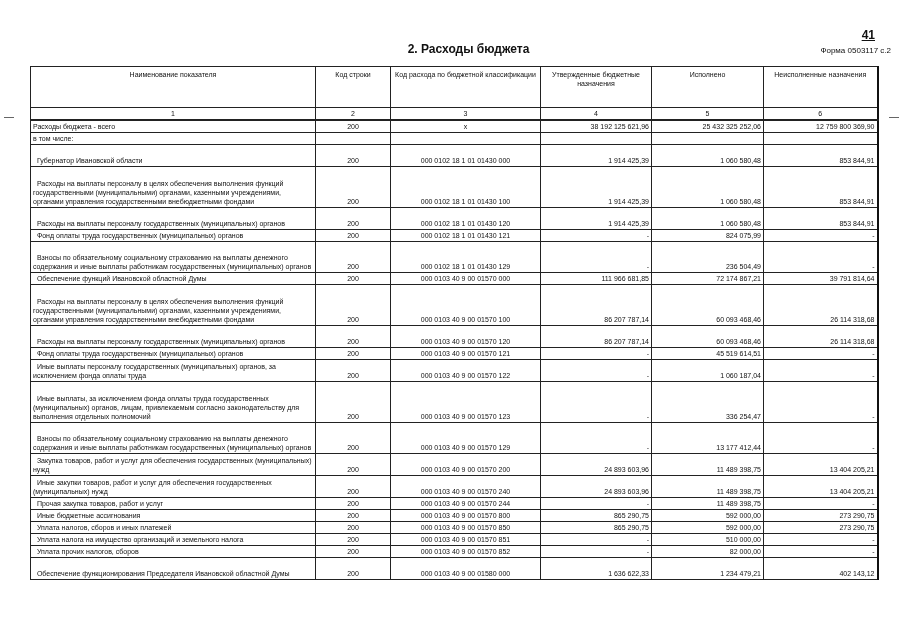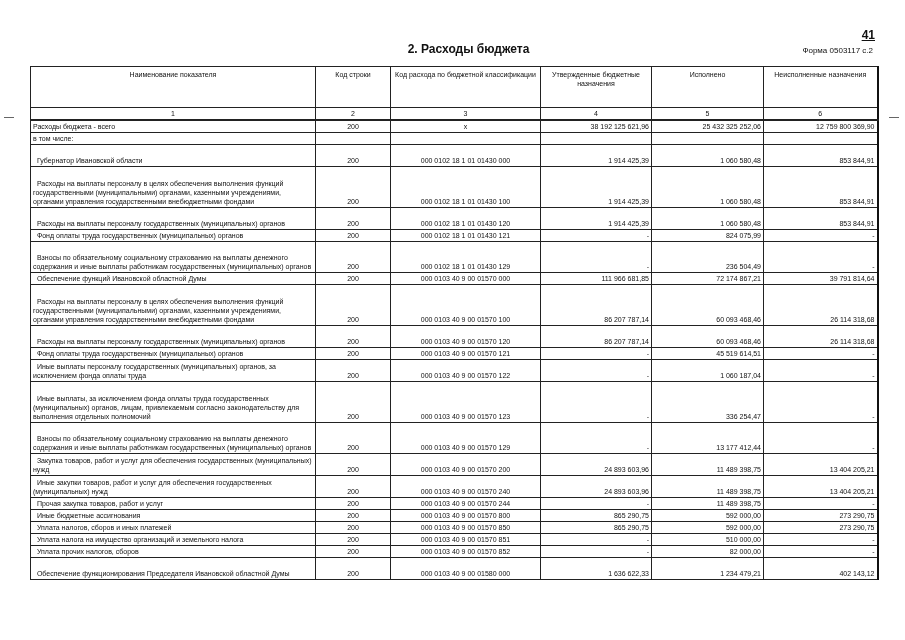--- a/index.html
+++ b/index.html
@@ -1,19 +1,19 @@
 <!DOCTYPE html>
 <html><head>
 <meta charset="utf-8">
 <style>
   html, body { margin:0; padding:0; background:#ffffff; }
   body { width:905px; height:640px; position:relative; overflow:hidden; font-family:"Liberation Sans", sans-serif; color:#111; }
   .page-num { position:absolute; top:28px; right:30px; font-size:12px; font-weight:bold;text-decoration:underline; }
   .title { position:absolute; top:42px; left:0; width:905px; text-align:center; font-size:12px; font-weight:bold;margin-left:16px; }
-  .form-label { position:absolute; top:46px; right:32px; font-size:8px;margin-left:7px; }
+  .form-label { position:absolute; top:46px; right:14px; font-size:8px;margin-left:7px; }
   .margin-mark { position:absolute; top:117px; width:10px; height:1px; background:#666; }
   table.budget { position:absolute; top:66px; left:30px; border-collapse:collapse; table-layout:fixed; width:847px; font-size:7px; line-height:9px; }
   table.budget td, table.budget th { border:1px solid #222; padding:1px 2px; vertical-align:bottom; overflow:hidden; }
   table.budget th { font-weight:normal; vertical-align:top; text-align:center; height:36px; padding-top:3px; }
   table.budget tr.idx td { text-align:center; height:9px; border-bottom:2px solid #222; }
   td.name { text-align:left; }
   td.code { text-align:center; }
   td.cls { text-align:center; }
   td.num { text-align:right; }
   table.budget td:last-child, table.budget th:last-child { border-right:2px solid #111; }

